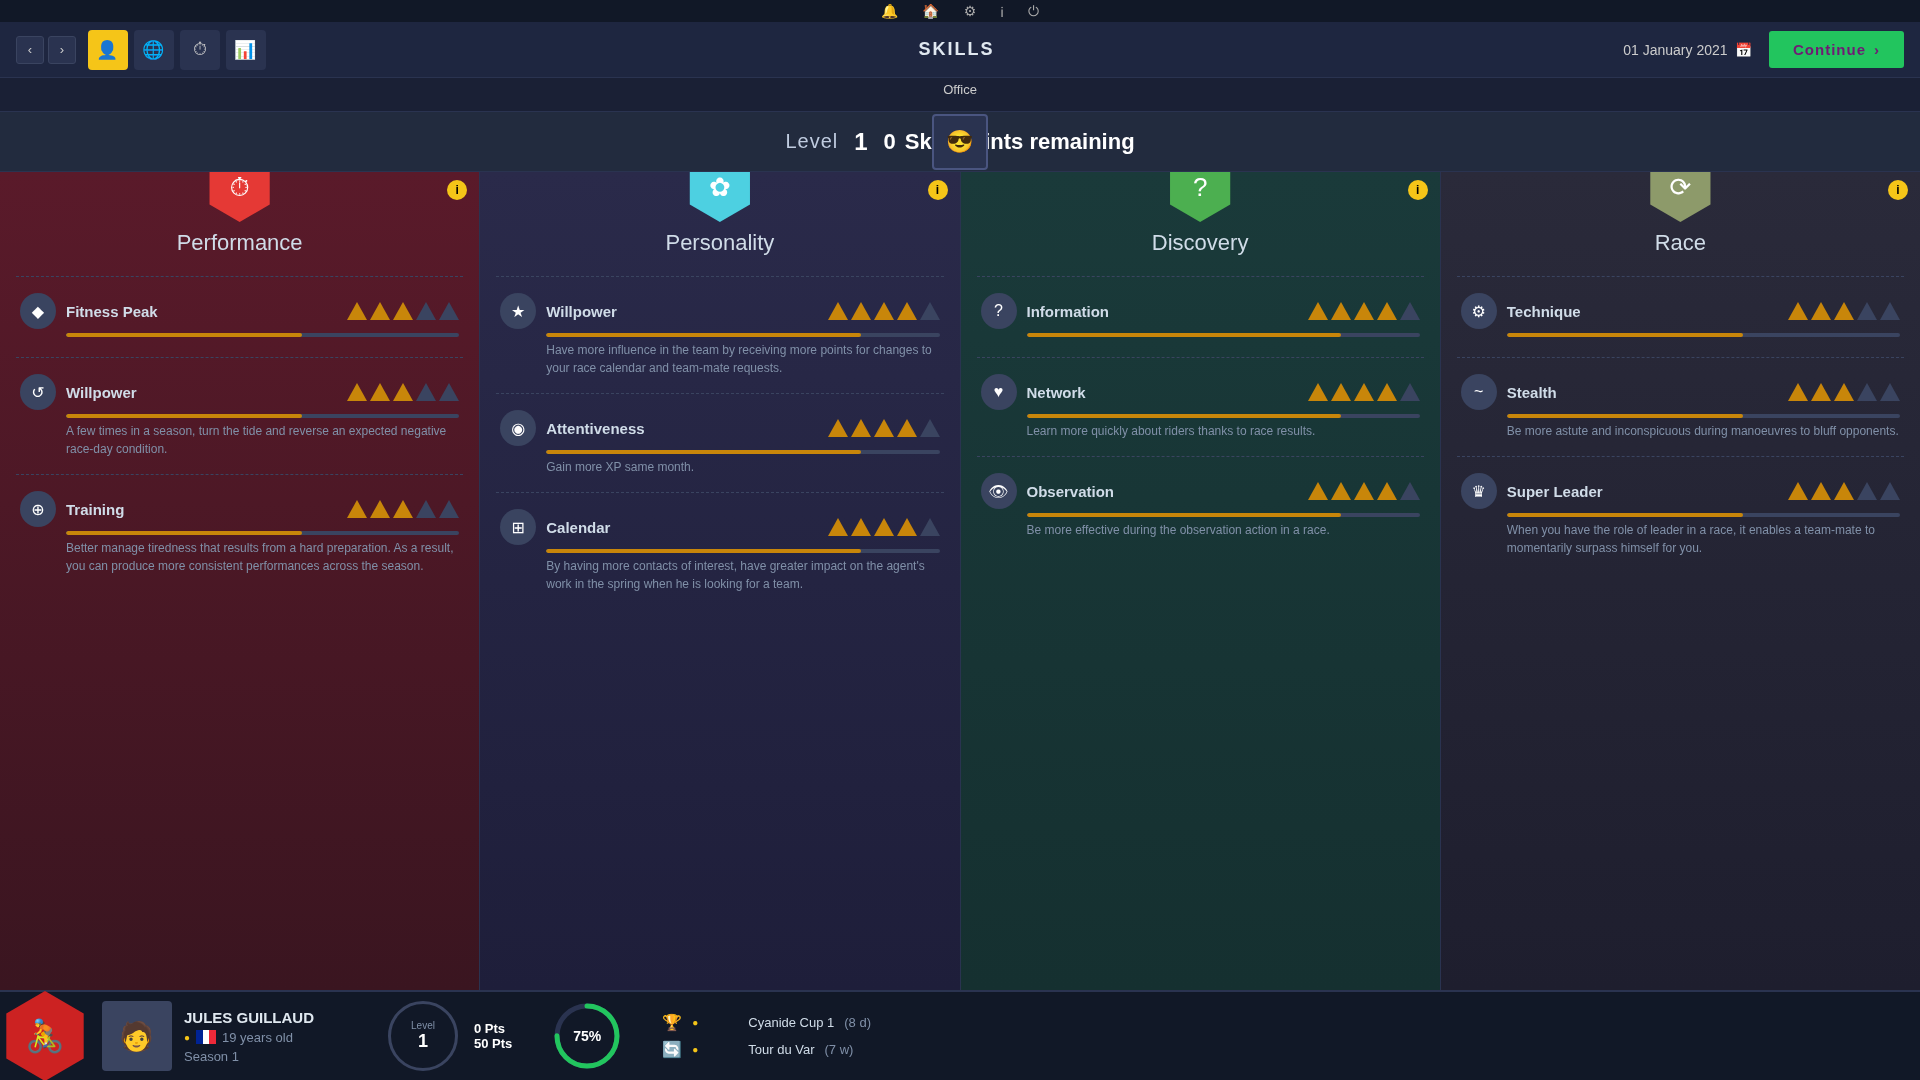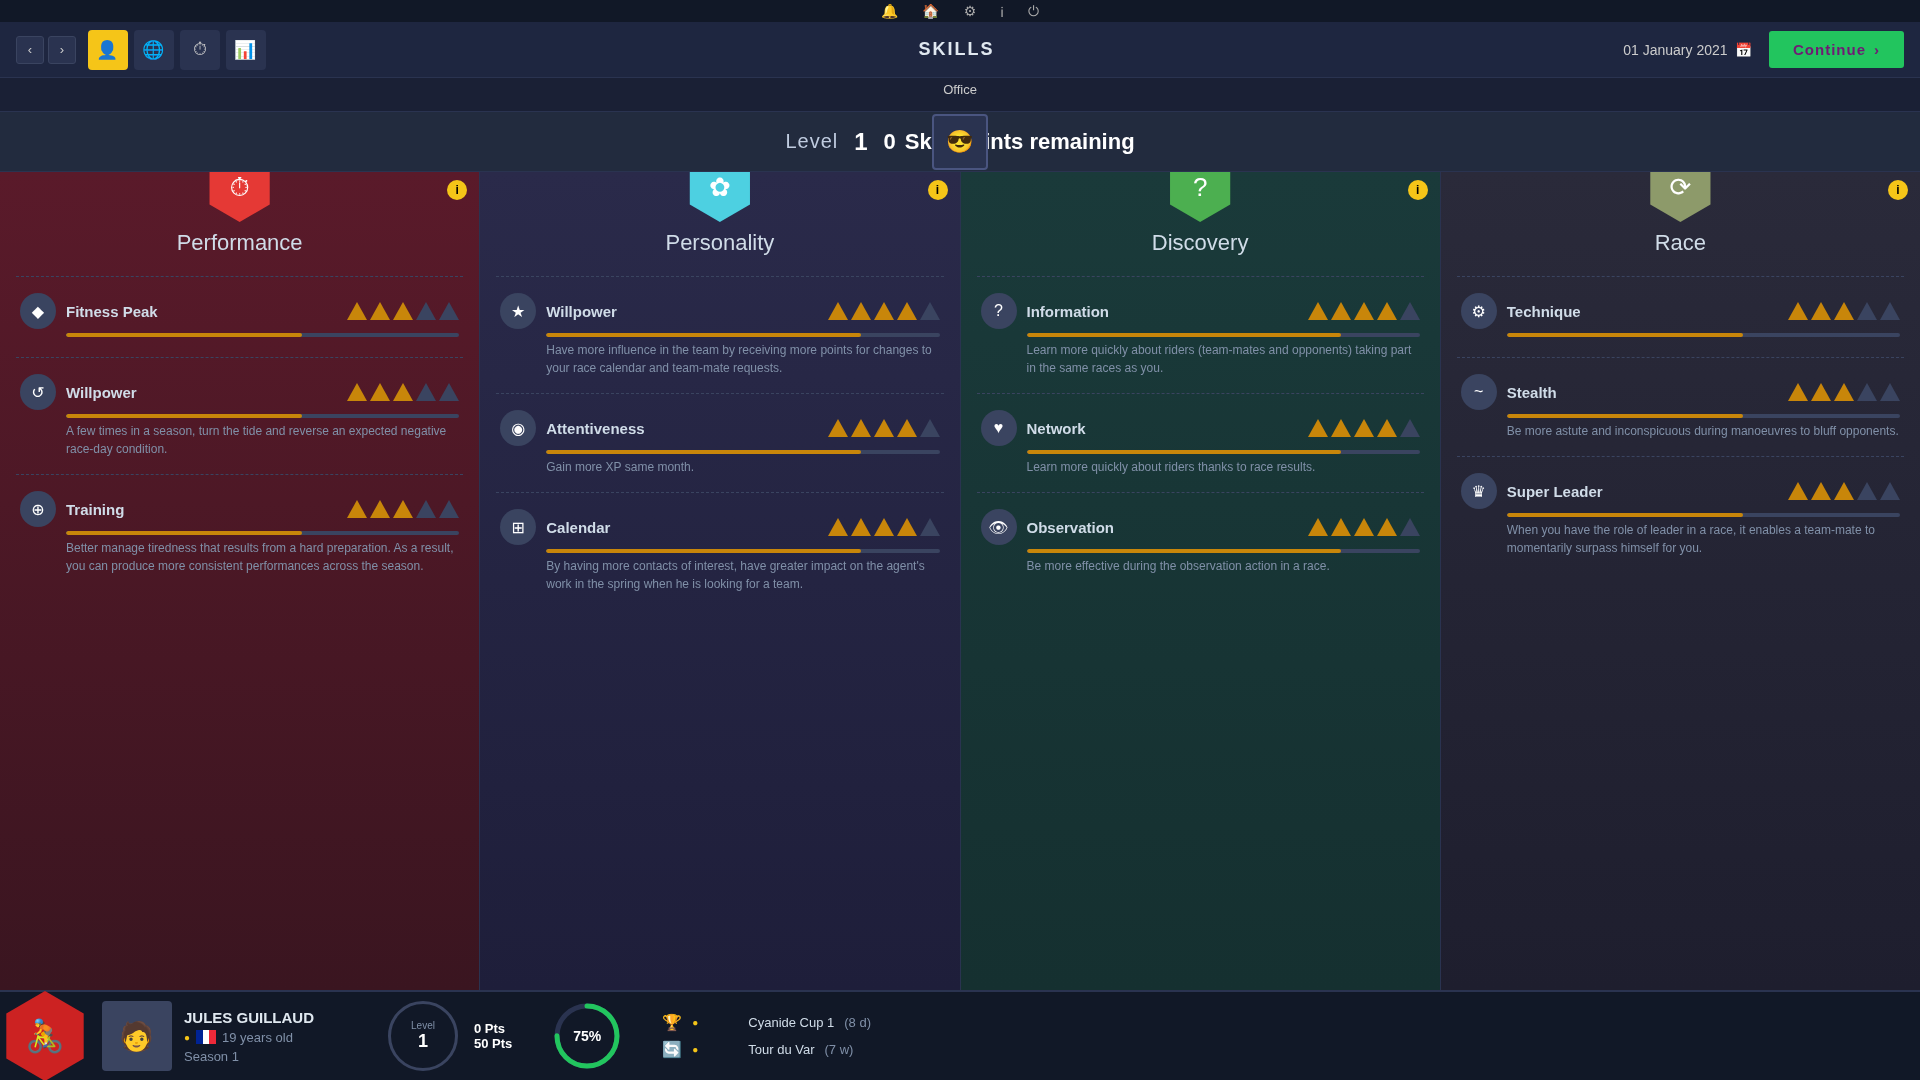--- a/index.html
+++ b/index.html
@@ -630,21 +630,20 @@
             <div class="bar-triangle"></div>
             <div class="bar-triangle"></div>
             <div class="bar-triangle empty"></div>
           </div>
         </div>
         <div class="progress-bar-container">
           <div class="progress-bar-bg">
             <div class="progress-bar-fill" style="width: 80%;"></div>
           </div>
         </div>
-        <div class="skill-desc">Learn more quickly about riders (team-mates and opponents) taking part in the same races as you.</div>
       </div>
       <hr class="skill-divider">
       <div class="skill-row">
         <div class="skill-row-header">
           <div class="skill-icon">♥</div>
           <div class="skill-name">Network</div>
           <div class="skill-bars">
             <div class="bar-triangle"></div>
             <div class="bar-triangle"></div>
             <div class="bar-triangle"></div>

